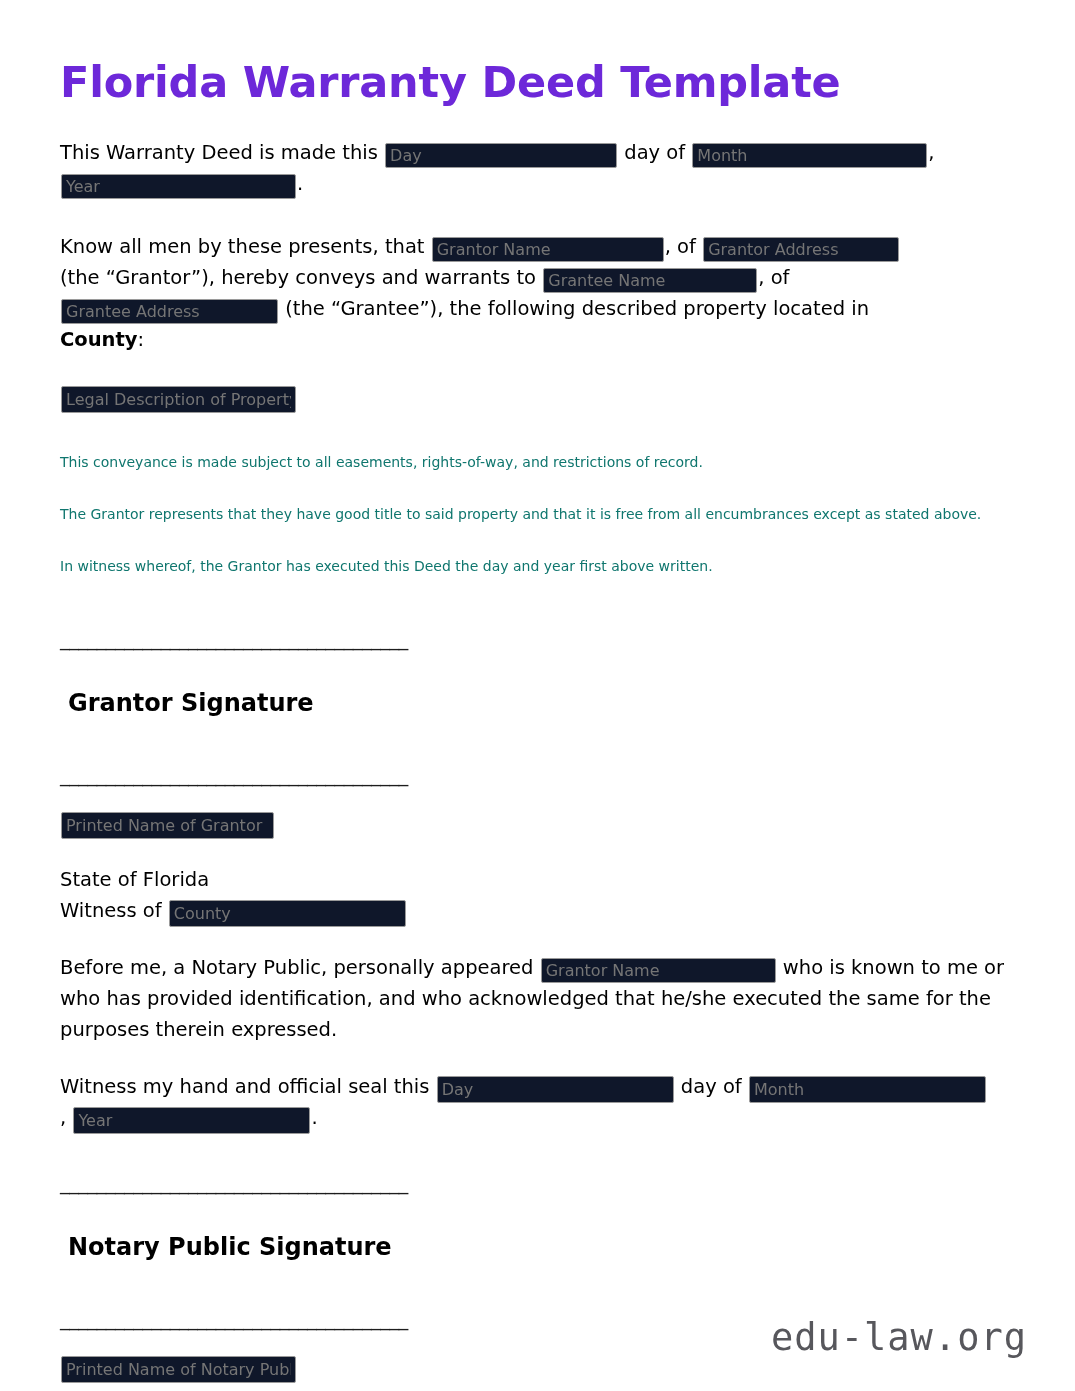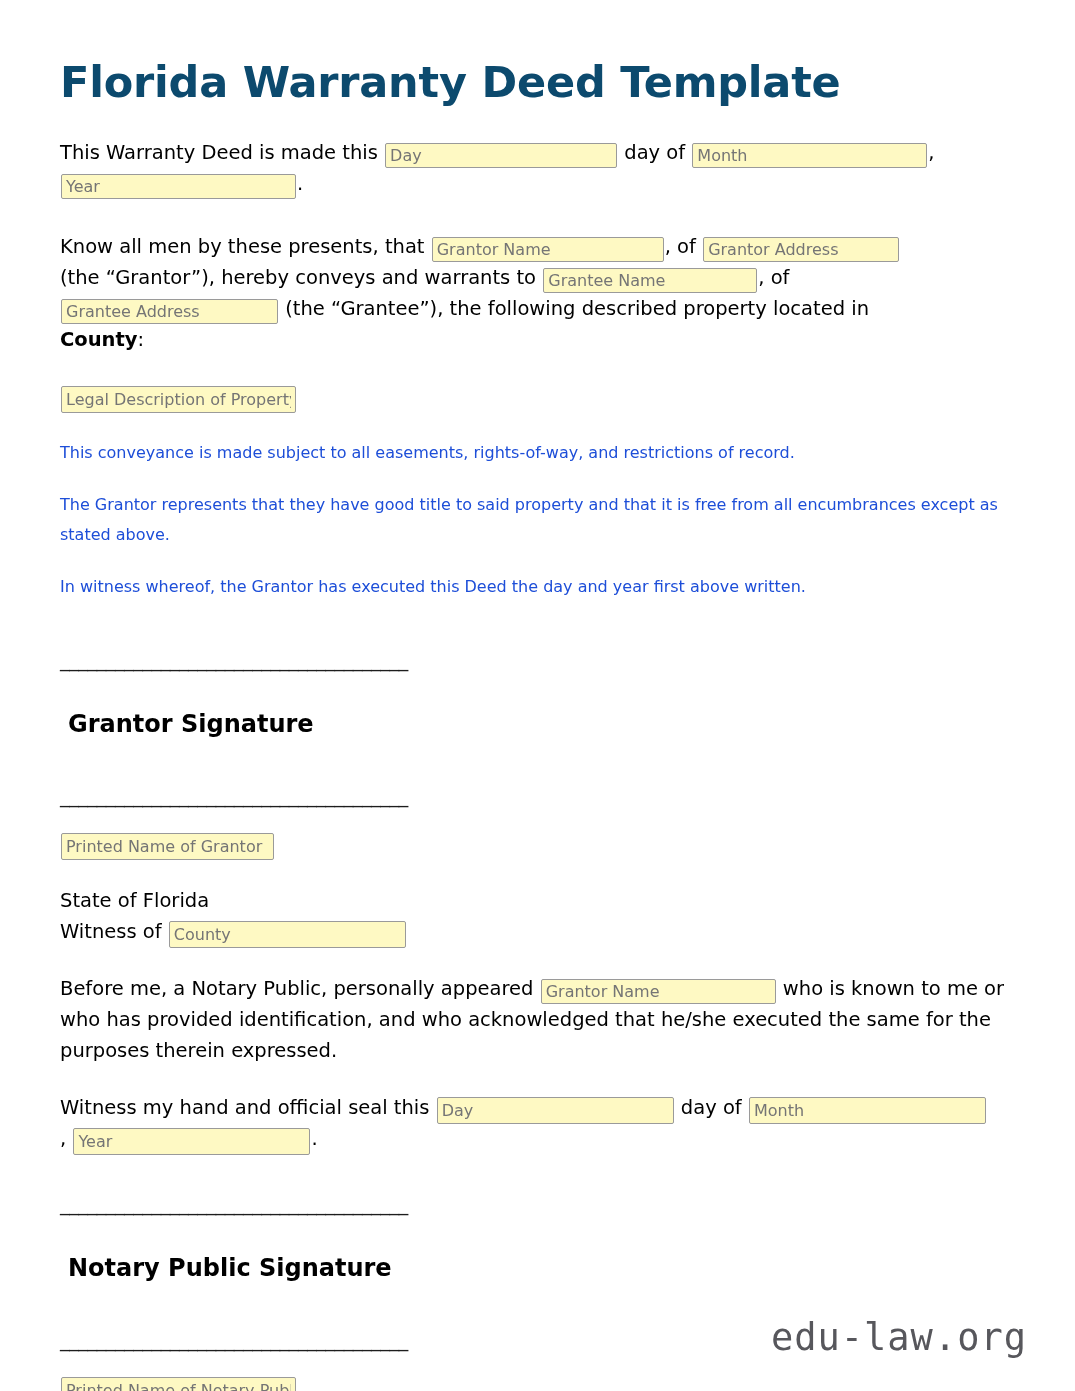--- a/index.html
+++ b/index.html
@@ -24,48 +24,48 @@
     box-sizing: border-box;
     padding: 58px 60px 0 60px;
   }
 
   h1.doc-title {
     font-size: 43px;
     font-weight: bold;
     letter-spacing: -0.2px;
     line-height: 1.15;
     margin: 0 0 30px 0;
-    color: #0c4a6e;
+    color: #6d28d9;
   }
 
   .para {
-    font-size: 16px;
+    font-size: 14px;
     line-height: 30px;
-    margin: 0 0 22px 0;
-    color: #1d4ed8;
+    margin: 9px 0 22px 0;
+    color: #0f766e;
     max-width: 950px;
   }
 
   .flow {
     font-size: 19.5px;
     line-height: 31px;
     margin: 0 0 6px 0;
     color: #000;
   }
 
   
   .fld {
     display: inline-block;
     vertical-align: baseline;
     box-sizing: border-box;
     height: 25px;
     line-height: 23px;
     border: 1px solid #9a9a9a;
     border-radius: 2px;
-    background: #fef9c3;
+    background: #0f172a;
     color: #8a8a8a;
     font-family: "DejaVu Sans", "Liberation Sans", sans-serif;
     font-size: 16px;
     padding: 0 4px;
     white-space: nowrap;
     overflow: hidden;
     margin: 0 1px;
     position: relative;
     top: 2px;
   }

